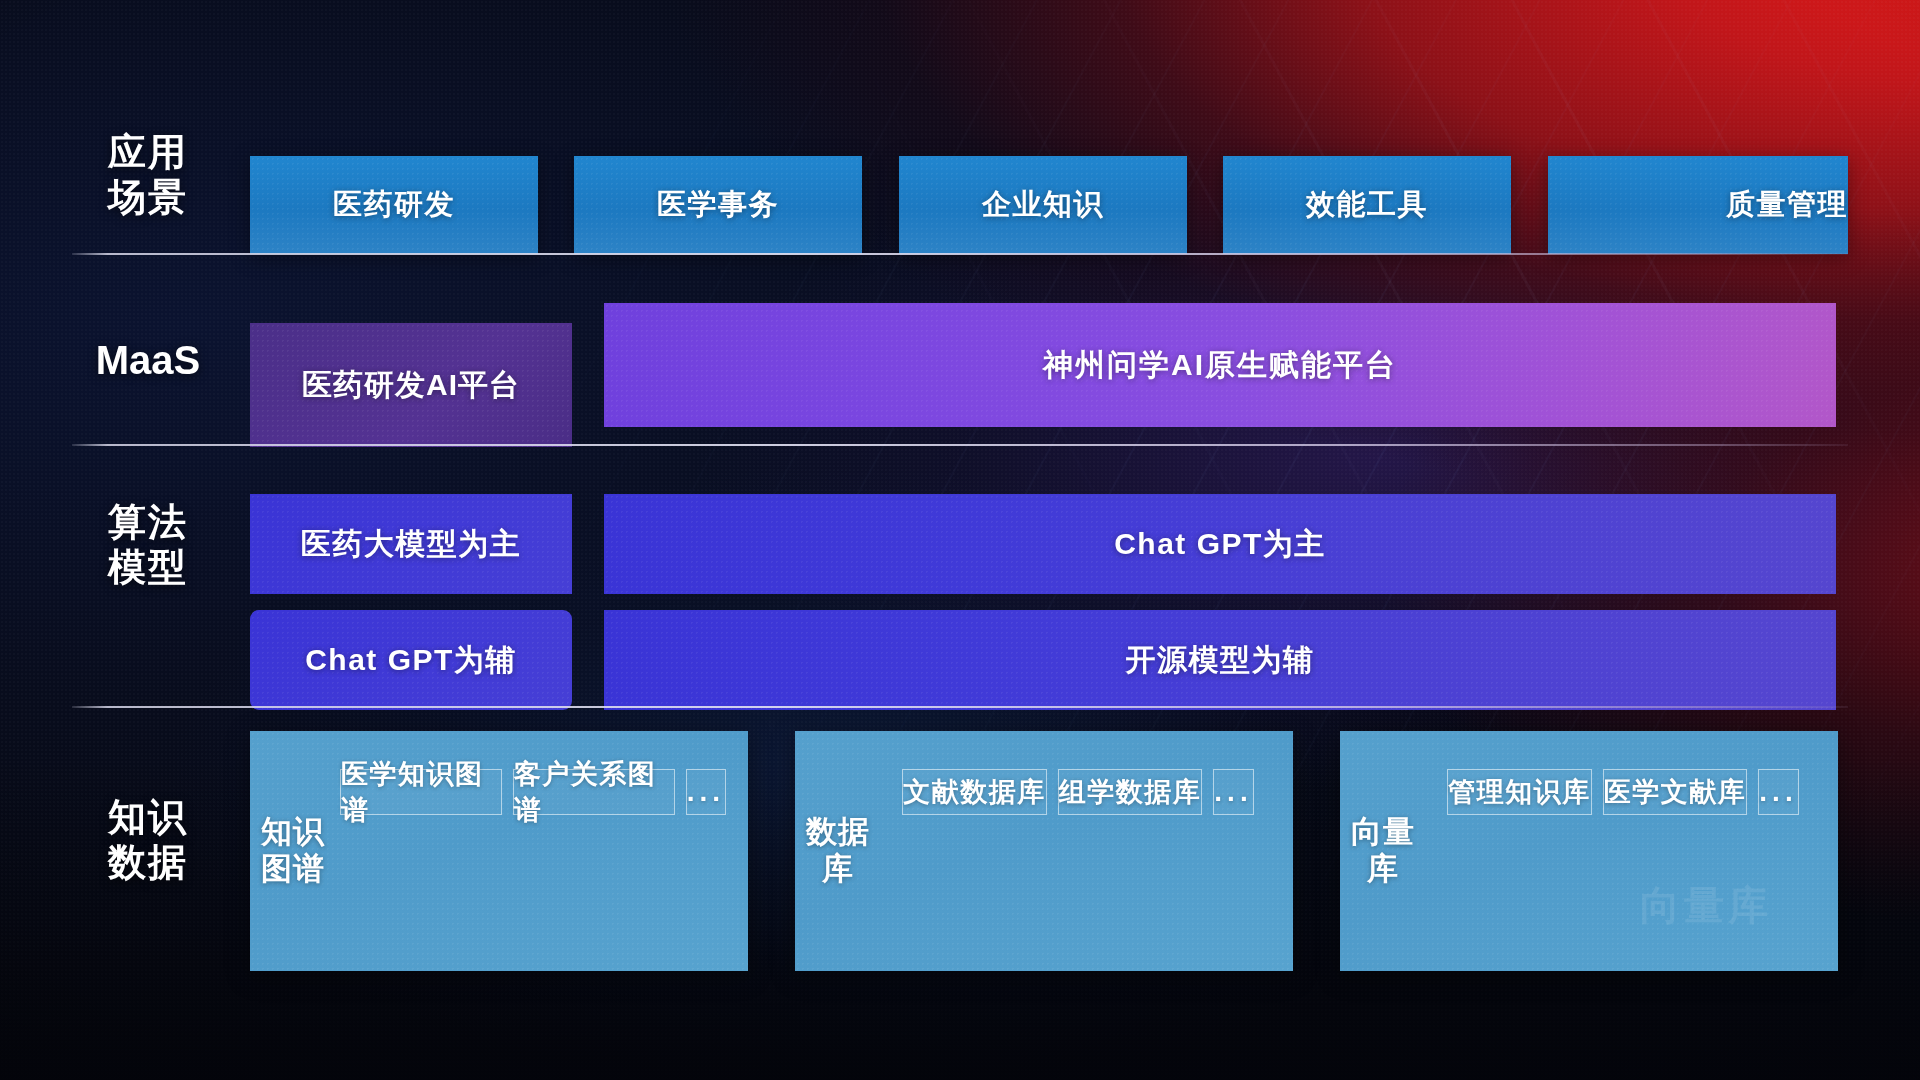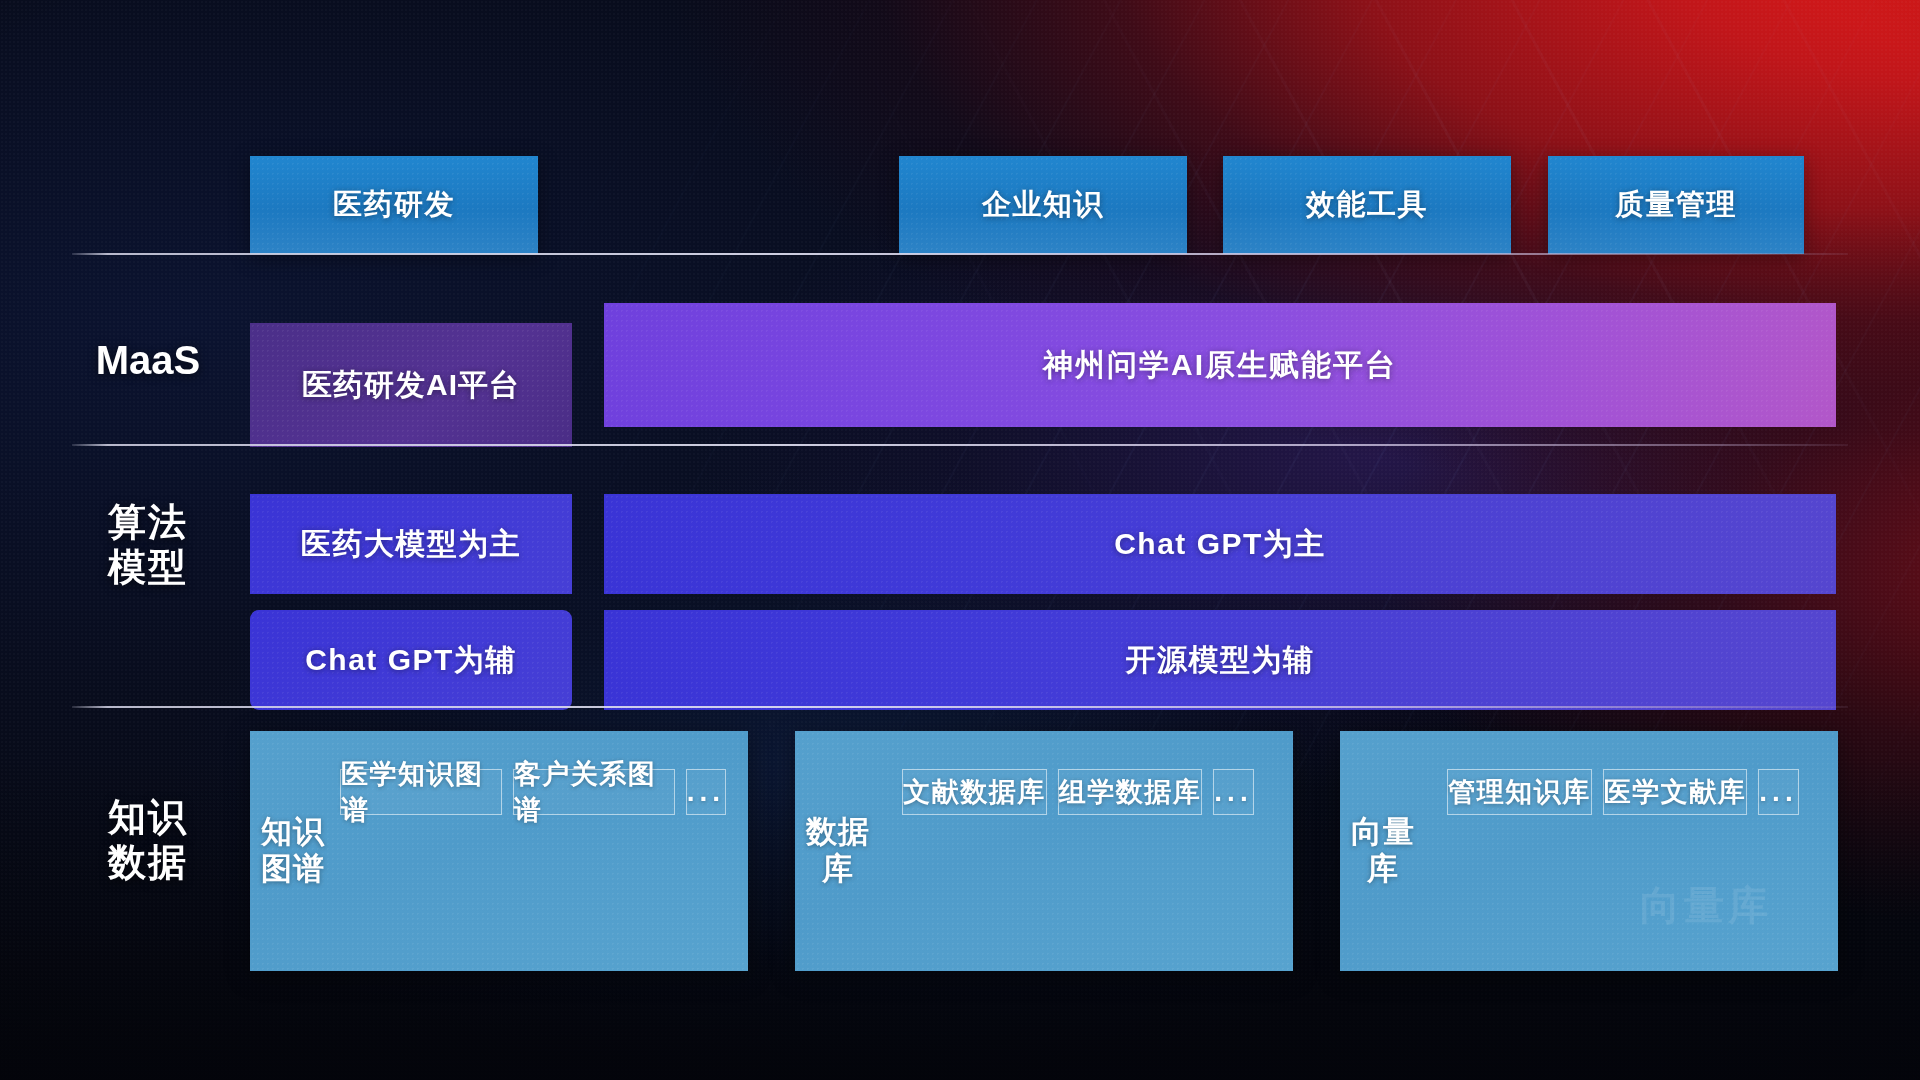--- a/index.html
+++ b/index.html
@@ -255,38 +255,44 @@
   <div class="bg-layer bg-blue"></div>
   <div class="bg-layer bg-red"></div>
   <div class="bg-layer bg-red2"></div>
   <div class="bg-layer bg-streaks"></div>
   <div class="bg-layer bg-streaks2"></div>
   <div class="bg-layer bg-dots"></div>
   <div class="bg-layer bg-vignette"></div>
 
   <div id="content">
 
+    <div class="row-label" style="left:68px; top:130px;">应用
+场景</div>
 
     <div class="box app-box" style="left:250px; top:128px; width:288px;">
       <div class="dotted"></div>
       <span class="lbl">医药研发</span>
     </div>
 
+    <div class="box app-box" style="left:574px; top:128px; width:288px;">
+      <div class="dotted"></div>
+      <span class="lbl">医学事务</span>
+    </div>
 
     <div class="box app-box" style="left:899px; top:128px; width:288px;">
       <div class="dotted"></div>
       <span class="lbl">企业知识</span>
     </div>
 
     <div class="box app-box" style="left:1223px; top:128px; width:288px;">
       <div class="dotted"></div>
       <span class="lbl">效能工具</span>
     </div>
 
-    <div class="box app-box" style="left:1548px; top:128px; width:256px;">
+    <div class="box app-box" style="left:1548px; top:128px; width:300px;justify-content:flex-end;">
       <div class="dotted"></div>
       <span class="lbl">质量管理</span>
     </div>
 
     <div class="divider" style="top:253px;"></div>
 
     <div class="row-label latin" style="left:68px; top:337px;">MaaS</div>
 
     <div class="box maas-box-left" style="left:250px; top:295px; width:322px;">
       <div class="dotted"></div>

